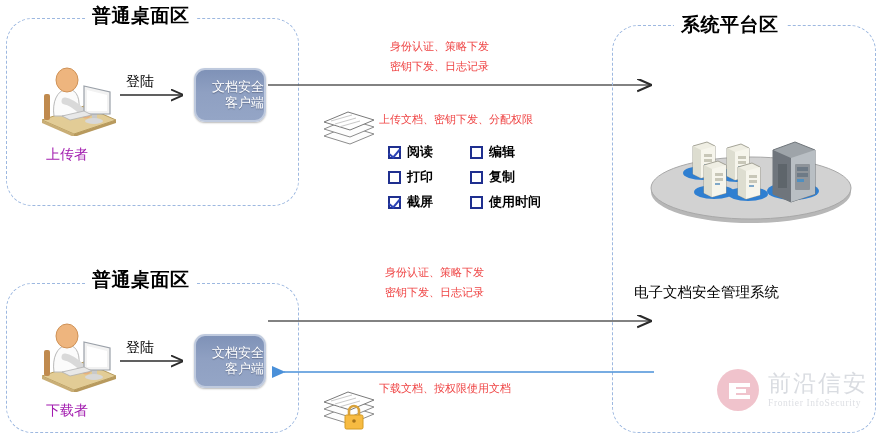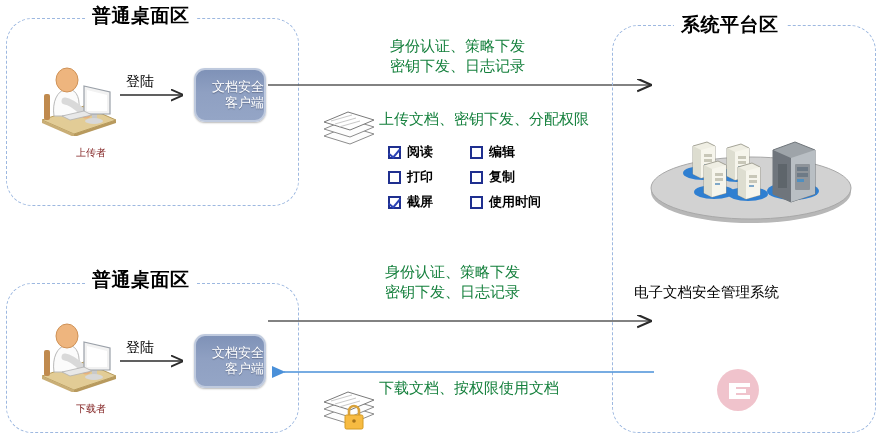--- a/index.html
+++ b/index.html
@@ -40,23 +40,23 @@
   }
 
   
   .person-icon {
     position: absolute;
     width: 86px;
     height: 78px;
   }
   .actor-label {
     position: absolute;
-    font-size: 10px;
-    color: #7f1d1d;
-    text-align: right;
+    font-size: 14px;
+    color: #a21caf;
+    text-align: left;
     white-space: nowrap;
   }
 
   
   .client-box {
     position: absolute;
     width: 72px;
     height: 54px;
     border-radius: 11px;
     background: linear-gradient(180deg, #7f92b7 0%, #8fa0c2 45%, #94a5c6 100%);
@@ -82,23 +82,23 @@
   .arrow-label {
     position: absolute;
     font-size: 14px;
     color: #000;
     white-space: nowrap;
   }
 
   
   .flow-text {
     position: absolute;
-    font-size: 15px;
+    font-size: 11px;
     line-height: 20px;
-    color: #15803d;
+    color: #ef4444;
     white-space: nowrap;
   }
 
   
   .perm-grid {
     position: absolute;
     display: grid;
     grid-template-columns: 72px auto;
     grid-row-gap: 7px;
     grid-column-gap: 10px;
@@ -345,20 +345,24 @@
   </div>
 
   <div class="system-caption" style="left:634px; top:283px;">电子文档安全管理系统</div>
 
   <div class="brand" style="left:716px; top:368px;">
     <div class="brand-mark">
       <svg viewBox="0 0 44 44" width="44" height="44">
         <circle cx="22" cy="22" r="21" fill="#e8a0ad"></circle>
         <path d="M13 15 L34 15 L34 19 L20 19 L20 21 L30 21 L30 25 L20 25 L20 27 L34 27 L34 31 L13 31 Z" fill="#ffffff"></path>
       </svg>
+    </div>
+    <div class="brand-text">
+      <span class="brand-cn">前沿信安</span>
+      <span class="brand-en">Frontier InfoSecurity</span>
     </div>
   </div>
 
   <div class="zone" style="left:6px; top:283px; width:293px; height:150px;"></div>
   <div class="zone-title" style="left:85px; top:269px;">普通桌面区</div>
 
   <div class="person-icon" style="left:32px; top:314px;">
     <svg viewBox="0 0 86 78" width="86" height="78">
       <polygon points="10,62 52,48 84,62 42,76" fill="#e2cc96" stroke="#b99d5c" stroke-width="1"></polygon>
       <polygon points="10,62 42,76 42,79 10,65" fill="#c9ae76"></polygon>

